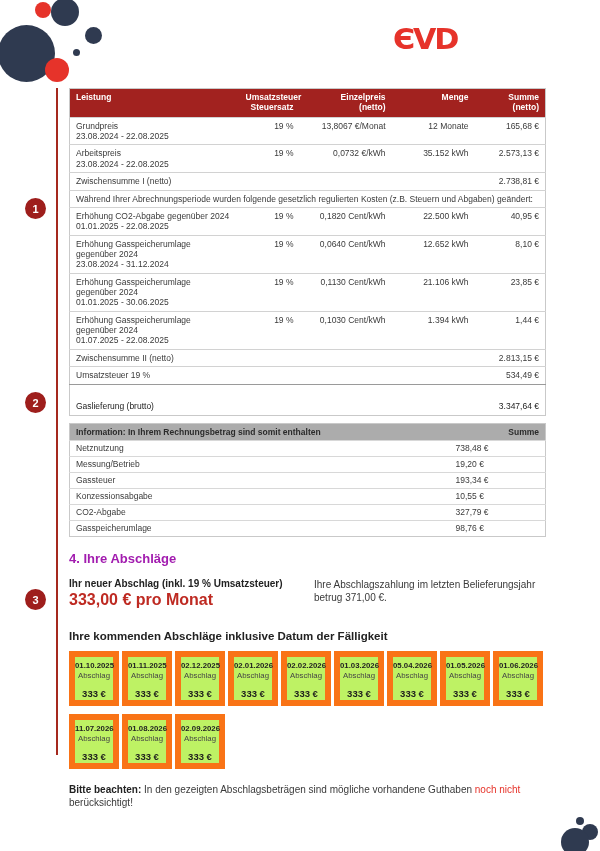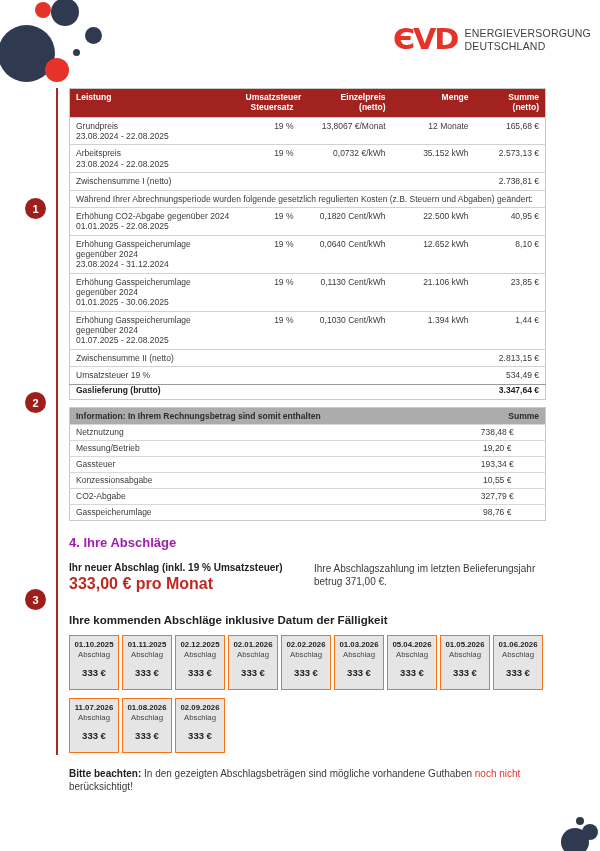--- a/index.html
+++ b/index.html
@@ -7,21 +7,21 @@
   body { font-family:"Liberation Sans","DejaVu Sans",sans-serif; }
   .page {
     position:relative; width:600px; height:851px; margin:0 auto;
     background:#ffffff; overflow:hidden; color:#3a3a3a;
   }
   
   .circle { position:absolute; border-radius:50%; }
   .navy { background:#2f3a50; }
   .red  { background:#e6332a; }
   
-  .logo { position:absolute; left:393px; top:26px; display:flex; align-items:center; }
+  .logo { position:absolute; left:393px; top:26px; display:flex; align-items:flex-end; }
   .logo-mark {
     font-family:"DejaVu Sans",sans-serif; font-weight:bold; font-size:28px;
     color:#e6332a; letter-spacing:-2px; line-height:1; transform:scaleX(1.08); transform-origin:left center;
   }
   .logo-text { margin-left:12px; font-size:10.5px; line-height:1.2; color:#3f3f3e; letter-spacing:0.2px; }
   
   .vline { position:absolute; left:56px; top:88px; width:1.5px; height:667px; background:#a5291e; }
   .marker {
     position:absolute; left:25px; width:21px; height:21px; border-radius:50%;
     background:#9e1e1c; color:#fff; font-size:11px; font-weight:bold;
@@ -34,39 +34,39 @@
   .cost-table { border:1px solid #c9c9c9; font-size:8.5px; line-height:1.22; }
   .cost-table th {
     background:#a2221f; color:#ffffff; font-weight:bold; text-align:right;
     padding:3px 6px 4px 6px; vertical-align:top;
   }
   .cost-table th.first { text-align:left; }
   .cost-table td { border-top:1px solid #d2d2d2; padding:3px 6px; vertical-align:top; text-align:right; }
   .cost-table td.first { text-align:left; }
   .cost-table tr.head th { border-top:none; }
   .row-period { color:#3a3a3a; }
-  .total-row td { font-weight:bold; color:#1c1c1c; border-top:1px solid #9a9a9a; padding-top:0; padding-bottom:4px; }
+  .total-row td { font-weight:normal; color:#1c1c1c; border-top:1px solid #9a9a9a; padding-top:16px; padding-bottom:4px; }
   
   .inc-table { border:1px solid #c9c9c9; font-size:8.5px; margin-top:7px; }
   .inc-table th { background:#acacac; color:#2b2b2b; font-weight:bold; text-align:left; padding:3px 6px; }
   .inc-table th.sum { text-align:right; }
   .inc-table td { border-top:1px solid #d8d8d8; padding:2.5px 6px; }
-  .inc-table td.sum { text-align:center; }
+  .inc-table td.sum { text-align:left; }
   
   .sec-title { margin-top:14px; font-size:13px; font-weight:bold; color:#a21caf; }
   .twocol { display:flex; margin-top:12px; }
   .twocol .left { flex:0 0 245px; }
   .newlabel { font-size:10px; font-weight:bold; color:#222; }
   .newamount { font-size:16px; font-weight:bold; color:#be2a22; margin-top:2px; }
   .twocol .right { flex:1; padding-left:0; font-size:10px; line-height:1.3; color:#3a3a3a; }
   .sub-title { margin-top:21px; font-size:11.5px; font-weight:bold; color:#222; }
   
   .grid { margin-top:9px; display:flex; flex-wrap:wrap; width:480px; }
   .box {
-    width:50px; height:55px; border:1px solid #f97316; background:#e5e5e5;
+    width:50px; height:55px; border:6px solid #f97316; background:#bef264;
     margin:0 3px 8px 0; text-align:center; padding-top:4px; font-size:7.8px;
   }
   .box .date { font-weight:bold; color:#222; }
   .box .lbl { color:#454545; margin-top:1px; }
   .box .amt { font-weight:bold; color:#1c1c1c; font-size:9.5px; margin-top:8px; }
   
   .notice { margin-top:6px; font-size:10px; line-height:1.35; color:#3a3a3a; width:476px; }
   .notice .b { font-weight:bold; color:#222; }
   .notice .warn { color:#e6332a; }
 </style>
@@ -85,24 +85,20 @@
   </div>
 
   <div>
     <div class="circle navy" style="left:576px; top:817px; width:8px;  height:8px;"></div>
     <div class="circle navy" style="left:582px; top:824px; width:16px; height:16px;"></div>
     <div class="circle navy" style="left:561px; top:828px; width:28px; height:28px;"></div>
   </div>
 
   <div class="logo">
     <span class="logo-mark">ЄVD</span>
-    <span class="logo-text">
-      <span>ENERGIEVERSORGUNG</span><br>
-      <span>DEUTSCHLAND</span>
-    </span>
   </div>
 
   <div class="vline"></div>
   <div class="marker" style="top:198px;">1</div>
   <div class="marker" style="top:392px;">2</div>
   <div class="marker" style="top:589px;">3</div>
 
   <div class="content">
 
     <table class="cost-table">

